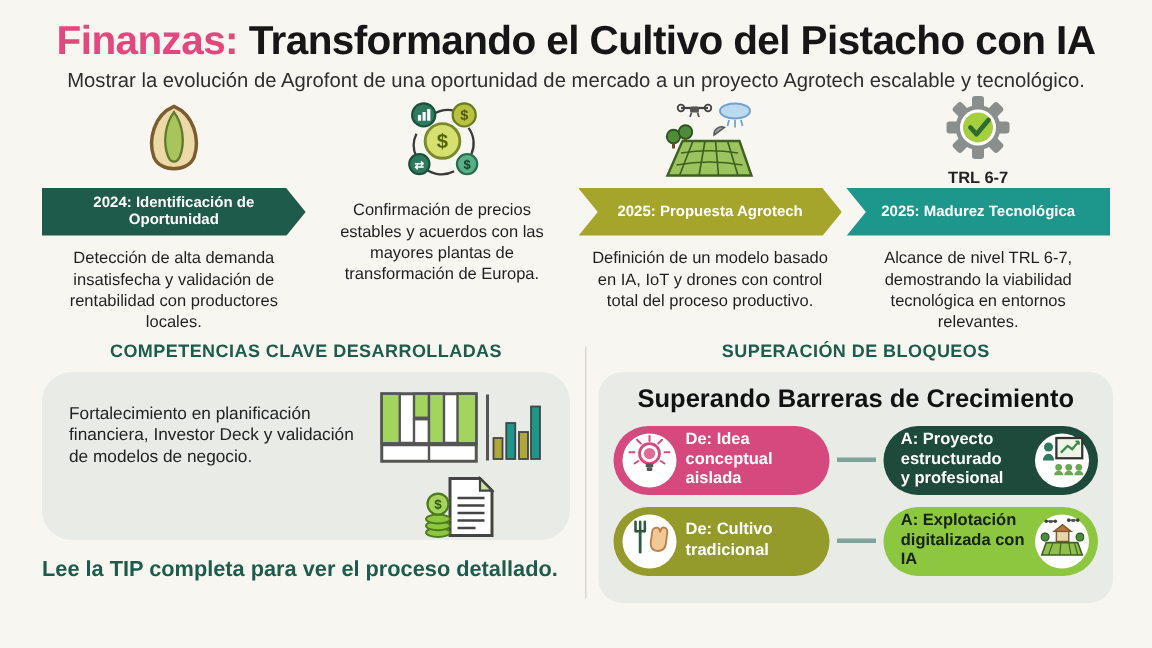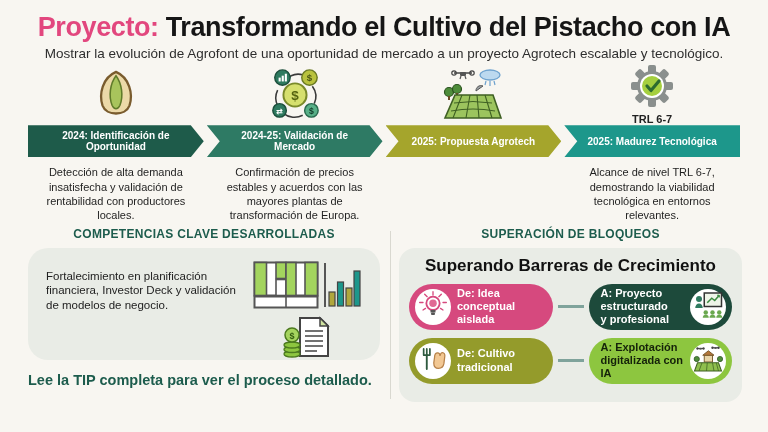--- a/index.html
+++ b/index.html
@@ -50,21 +50,21 @@
   .pill-label.dark { color:#15220a; }
   .pill .pill-label:first-child { padding-left:12px; }
   .connector { width:26px; height:2.5px; background:#7fa39b; margin:0 5px; flex-shrink:0; }
 </style>
 </head>
 <body>
 
 <div class="page">
 
   <div class="header">
-    <div class="title"><span class="brand">Proyecto:</span><span> Transformando el Cultivo del Pistacho con IA</span></div>
+    <div class="title"><span class="brand">Finanzas:</span><span> Transformando el Cultivo del Pistacho con IA</span></div>
     <div class="subtitle">Mostrar la evolución de Agrofont de una oportunidad de mercado a un proyecto Agrotech escalable y tecnológico.</div>
   </div>
 
   <div class="timeline">
 
     <div class="phase">
       <div class="phase-icon-area">
         <span>
           <svg width="50" height="54" viewBox="0 0 52 54">
             <path d="M26 4 C12 10 8 27 12 39 C16 50 36 50 40 39 C44 27 40 10 26 4 Z" fill="#ecd9a8" stroke="#7a5c2e" stroke-width="2.4"></path>
@@ -92,21 +92,20 @@
             <text x="43" y="14.5" font-size="10" font-weight="bold" fill="#4a5512" text-anchor="middle">$</text>
             <circle cx="28" cy="29" r="12" fill="#d6e06e" stroke="#7a8a2a" stroke-width="2"></circle>
             <text x="28" y="34" font-size="14" font-weight="bold" fill="#55640f" text-anchor="middle">$</text>
             <circle cx="45" cy="45" r="7" fill="#58b088" stroke="#2a6b4f" stroke-width="1.5"></circle>
             <text x="45" y="48.5" font-size="9" font-weight="bold" fill="#123d2b" text-anchor="middle">$</text>
             <circle cx="12" cy="45" r="7" fill="#2e7a5f" stroke="#1c4f3c" stroke-width="1.5"></circle>
             <text x="12" y="48.5" font-size="8" font-weight="bold" fill="#ffffff" text-anchor="middle">⇄</text>
           </svg>
         </span>
       </div>
-      <div class="arrow mid" style="background: rgb(46, 122, 100);">2024-25: Validación de Mercado</div>
       <div class="phase-desc">Confirmación de precios estables y acuerdos con las mayores plantas de transformación de Europa.</div>
     </div>
 
     <div class="phase">
       <div class="phase-icon-area">
         <span>
           <svg width="62" height="54" viewBox="0 0 62 54">
             <ellipse cx="48" cy="8" rx="10" ry="5" fill="#bcd9ef" stroke="#6fa3cf" stroke-width="1.3"></ellipse>
             <path d="M44 14 L43 18 M48 14 L48 19 M52 14 L53 18" stroke="#6fa3cf" stroke-width="1.2"></path>
             <line x1="12" y1="6" x2="30" y2="6" stroke="#444" stroke-width="1.5"></line>
@@ -119,20 +118,21 @@
             <rect x="6" y="29" width="2" height="4" fill="#6b4a24"></rect>
               <rect x="14" y="26" width="2" height="4" fill="#6b4a24"></rect>
             <path d="M34 24 a5 5 0 0 1 7 -5 z" fill="#9aa0a3" stroke="#555" stroke-width="1"></path>
             <path d="M3 51 L59 51 L51 28 L13 28 Z" fill="#9cc45e" stroke="#3f6023" stroke-width="1.6"></path>
             <path d="M11 51 L20 28 M24 51 L28 28 M37 51 L35 28 M50 51 L43 28" stroke="#3f6023" stroke-width="1.1"></path>
             <path d="M9 44 Q31 40 53 44 M12 36 Q31 33 50 36" stroke="#3f6023" stroke-width="1" fill="none"></path>
           </svg>
         </span>
       </div>
       <div class="arrow mid" style="background: rgb(165, 165, 44);">2025: Propuesta Agrotech</div>
+      <div class="phase-desc">Definición de un modelo basado en IA, IoT y drones con control total del proceso productivo.</div>
     </div>
 
     <div class="phase">
       <div class="phase-icon-area">
         <span>
           <svg width="44" height="44" viewBox="0 0 44 44">
             <g transform="translate(22,22)" fill="#8a8f8d">
               <rect x="-4" y="-21" width="8" height="10" rx="2"></rect>
               <rect x="-4" y="-21" width="8" height="10" rx="2" transform="rotate(45)"></rect>
               <rect x="-4" y="-21" width="8" height="10" rx="2" transform="rotate(90)"></rect>

